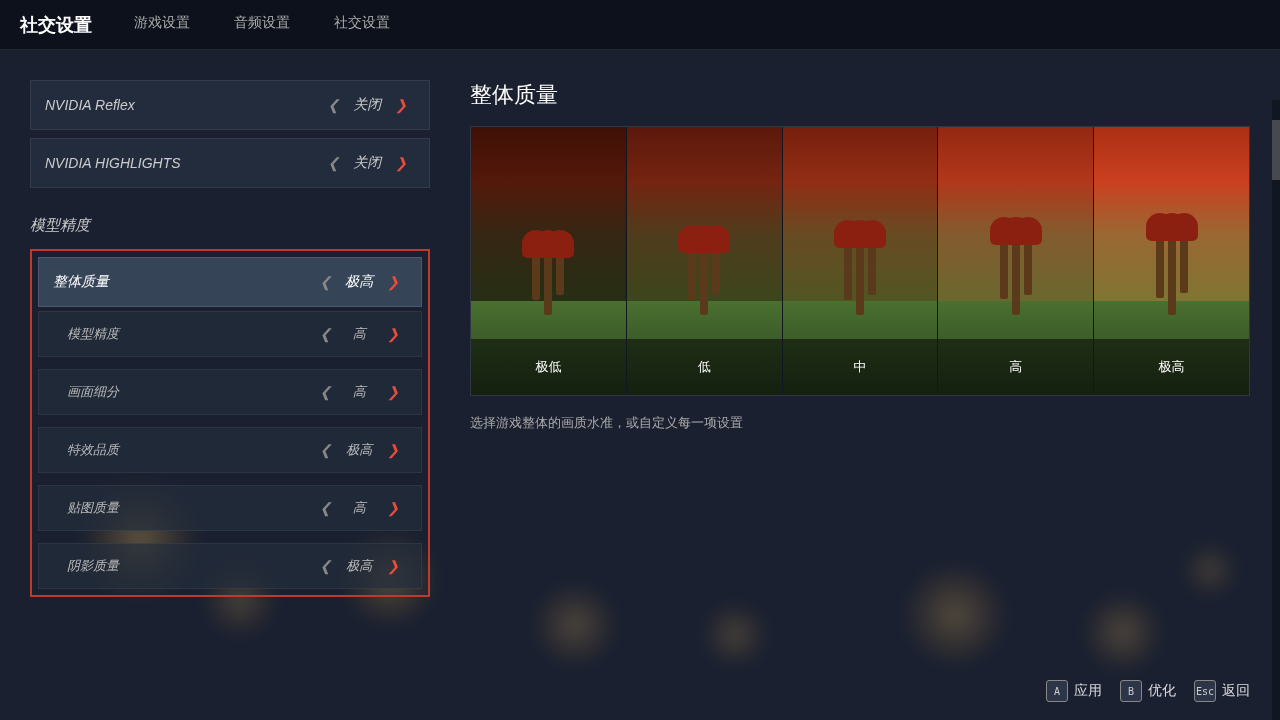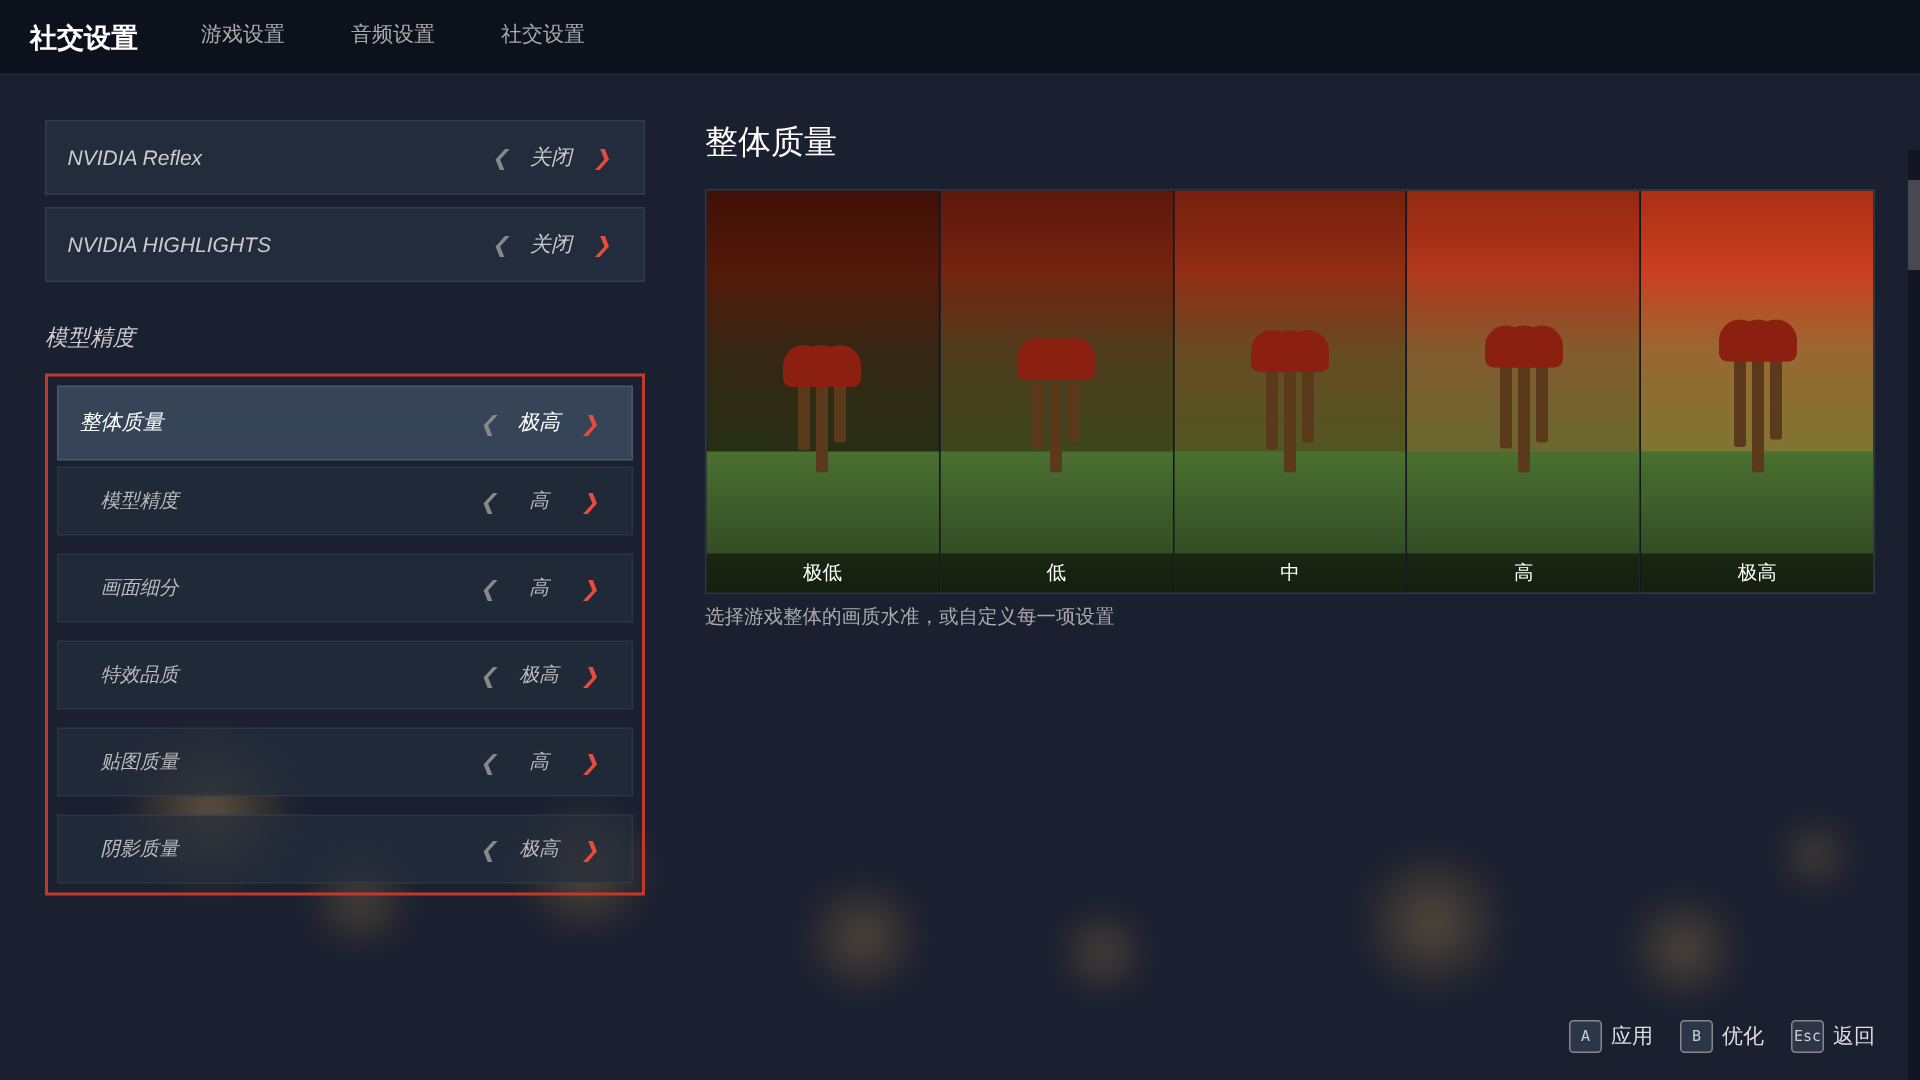--- a/index.html
+++ b/index.html
@@ -253,30 +253,30 @@
       bottom: 0; left: 0; right: 0;
       height: 35%;
       background: linear-gradient(180deg, #4a7030 0%, #2a4020 100%);
     }
 
     .preview-label {
       position: absolute;
       bottom: 0;
       left: 0; right: 0;
       text-align: center;
-      padding: 4px 0;
+      padding: 19px 0;
       font-size: 13px;
       color: #fff;
       background: rgba(0,0,0,0.5);
     }
 
     .preview-description {
       font-size: 13px;
       color: #aaa;
-      margin-top: 6px;
+      margin-top: 18px;
     }
 
     
     .scrollbar-track {
       position: absolute;
       right: 0;
       top: 50px;
       width: 8px;
       height: calc(100% - 50px);
       background: rgba(0,0,0,0.3);

